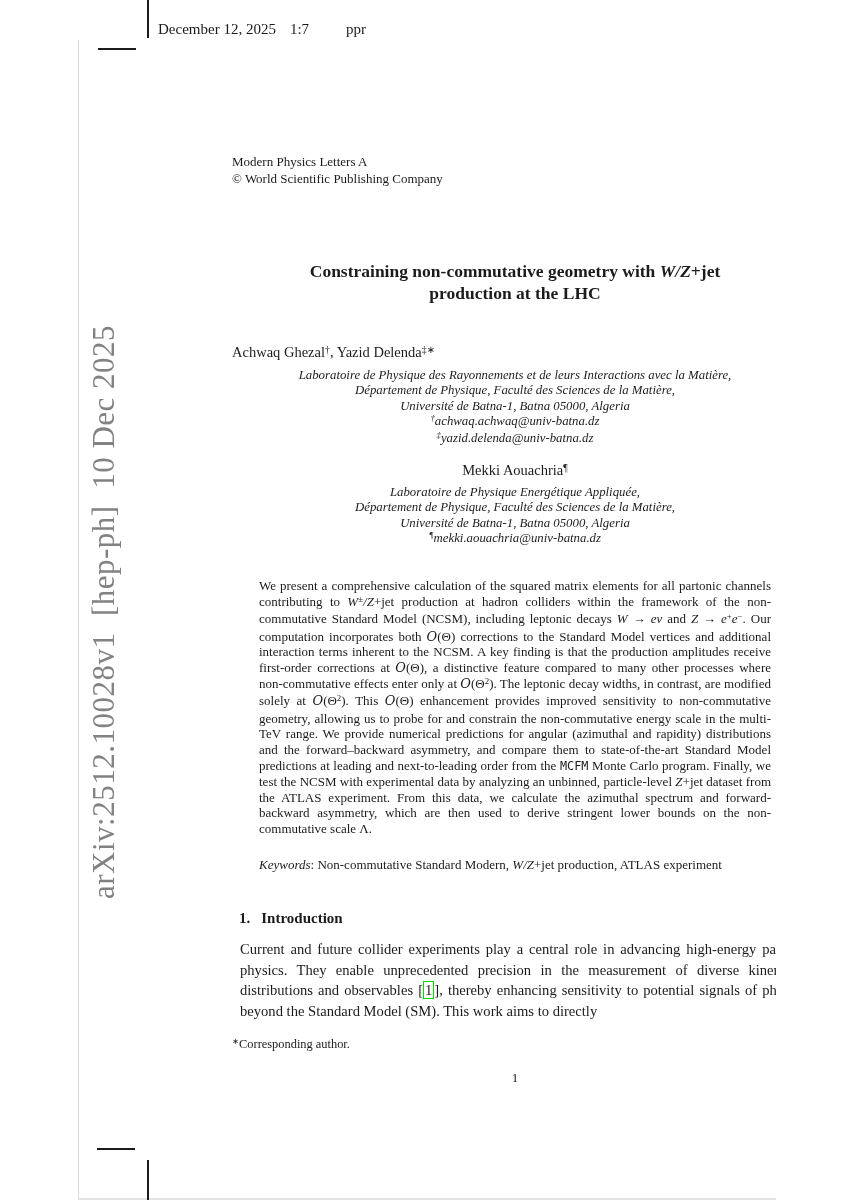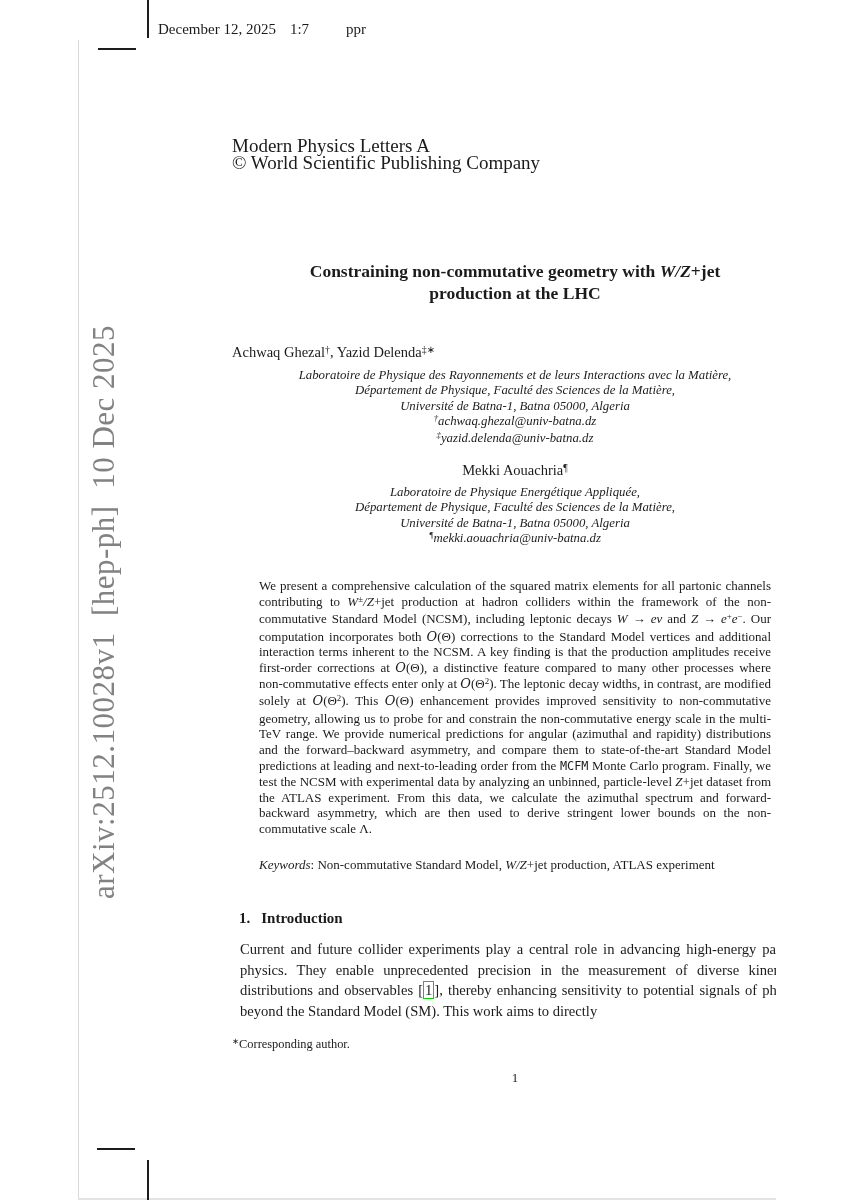--- a/index.html
+++ b/index.html
@@ -30,21 +30,21 @@
   .running-header .h-time { margin-left:14px; }
   .running-header .h-tag  { margin-left:37px; }
 
   .watermark {
     position:absolute; left:8px; top:899px;
     transform:rotate(-90deg); transform-origin:0 0;
     font-size:31px; color:var(--watermark, #828282);
     white-space:pre; letter-spacing:0.5px;
   }
 
-  .journal-block { position:absolute; left:154px; top:138px; font-size:19px; line-height:16.5px; }
+  .journal-block { position:absolute; left:154px; top:154px; font-size:13px; line-height:16.5px; }
 
   .title {
     position:absolute; left:154px; top:260px; width:566px; margin:0;
     text-align:center; font-size:17.5px; font-weight:bold; line-height:22px;
   }
   .authors1 { position:absolute; left:154px; top:344px; width:566px; text-align:left; font-size:14.5px; }
   .authors2 { position:absolute; left:154px; top:462px; width:566px; text-align:center; font-size:14.5px; }
   .affil {
     position:absolute; left:154px; width:566px; text-align:center;
     font-style:italic; font-size:12.8px; line-height:15.4px;
@@ -112,36 +112,36 @@
     <div class="title-line"><span class="seg-rm">Constraining non-commutative geometry with </span><span class="seg-it">W/Z</span><span class="seg-rm">+jet</span></div>
     <div class="title-line">production at the LHC</div>
   </h1>
 
   <div class="authors1"><span class="seg-rm">Achwaq Ghezal</span><span class="seg-sup">†</span><span class="seg-rm">, Yazid Delenda</span><span class="seg-sup">‡∗</span></div>
 
   <div class="affil affil1">
     <div>Laboratoire de Physique des Rayonnements et de leurs Interactions avec la Matière,</div>
     <div>Département de Physique, Faculté des Sciences de la Matière,</div>
     <div>Université de Batna-1, Batna 05000, Algeria</div>
-    <div><span class="seg-sup">†</span><span class="seg-it">achwaq.ghezal@univ-batna.dz</span></div>
+    <div><span class="seg-sup">†</span><span class="seg-it">achwaq.achwaq@univ-batna.dz</span></div>
     <div><span class="seg-sup">‡</span><span class="seg-it">yazid.delenda@univ-batna.dz</span></div>
   </div>
 
   <div class="authors2"><span class="seg-rm">Mekki Aouachria</span><span class="seg-sup">¶</span></div>
 
   <div class="affil affil2">
     <div>Laboratoire de Physique Energétique Appliquée,</div>
     <div>Département de Physique, Faculté des Sciences de la Matière,</div>
     <div>Université de Batna-1, Batna 05000, Algeria</div>
     <div><span class="seg-sup">¶</span><span class="seg-it">mekki.aouachria@univ-batna.dz</span></div>
   </div>
 
   <p class="abstract"><span class="seg-rm">We present a comprehensive calculation of the squared matrix elements for all partonic channels contributing to </span><span class="seg-it">W</span><span class="seg-sup">±</span><span class="seg-it">/Z</span><span class="seg-rm">+jet production at hadron colliders within the framework of the non-commutative Standard Model (NCSM), including leptonic decays </span><span class="seg-it">W</span><span class="seg-rm"> → </span><span class="seg-it">eν</span><span class="seg-rm"> and </span><span class="seg-it">Z</span><span class="seg-rm"> → </span><span class="seg-it">e</span><span class="seg-sup">+</span><span class="seg-it">e</span><span class="seg-sup">−</span><span class="seg-rm">. Our computation incorporates both </span><span class="seg-cal">O</span><span class="seg-rm">(Θ) corrections to the Standard Model vertices and additional interaction terms inherent to the NCSM. A key finding is that the production amplitudes receive first-order corrections at </span><span class="seg-cal">O</span><span class="seg-rm">(Θ), a distinctive feature compared to many other processes where non-commutative effects enter only at </span><span class="seg-cal">O</span><span class="seg-rm">(Θ</span><span class="seg-sup">2</span><span class="seg-rm">). The leptonic decay widths, in contrast, are modified solely at </span><span class="seg-cal">O</span><span class="seg-rm">(Θ</span><span class="seg-sup">2</span><span class="seg-rm">). This </span><span class="seg-cal">O</span><span class="seg-rm">(Θ) enhancement provides improved sensitivity to non-commutative geometry, allowing us to probe for and constrain the non-commutative energy scale in the multi-TeV range. We provide numerical predictions for angular (azimuthal and rapidity) distributions and the forward–backward asymmetry, and compare them to state-of-the-art Standard Model predictions at leading and next-to-leading order from the </span><span class="seg-mono">MCFM</span><span class="seg-rm"> Monte Carlo program. Finally, we test the NCSM with experimental data by analyzing an unbinned, particle-level </span><span class="seg-it">Z</span><span class="seg-rm">+jet dataset from the ATLAS experiment. From this data, we calculate the azimuthal spectrum and forward-backward asymmetry, which are then used to derive stringent lower bounds on the non-commutative scale Λ.</span></p>
 
-  <p class="keywords"><span class="seg-it">Keywords</span><span class="seg-rm">: Non-commutative Standard Model, </span><span class="seg-it">W/Z</span><span class="seg-rm">+jet production, ATLAS experiment</span></p>
+  <p class="keywords"><span class="seg-it">Keywords</span><span class="seg-rm">: Non-commutative Standard Modern, </span><span class="seg-it">W/Z</span><span class="seg-rm">+jet production, ATLAS experiment</span></p>
 
   <h2 class="sec-heading">
     <span class="sec-num">1.</span><span class="sec-title">Introduction</span>
   </h2>
 
   <p class="body-par"><span class="seg-rm">Current and future collider experiments play a central role in advancing high-energy particle physics. They enable unprecedented precision in the measurement of diverse kinematic distributions and observables [</span><span class="seg-cite">1</span><span class="seg-rm">], thereby enhancing sensitivity to potential signals of physics beyond the Standard Model (SM). This work aims to directly</span></p>
 
   <div class="footnote"><span class="seg-sup">∗</span><span class="seg-rm">Corresponding author.</span></div>
 
   <div class="pageno">1</div>

